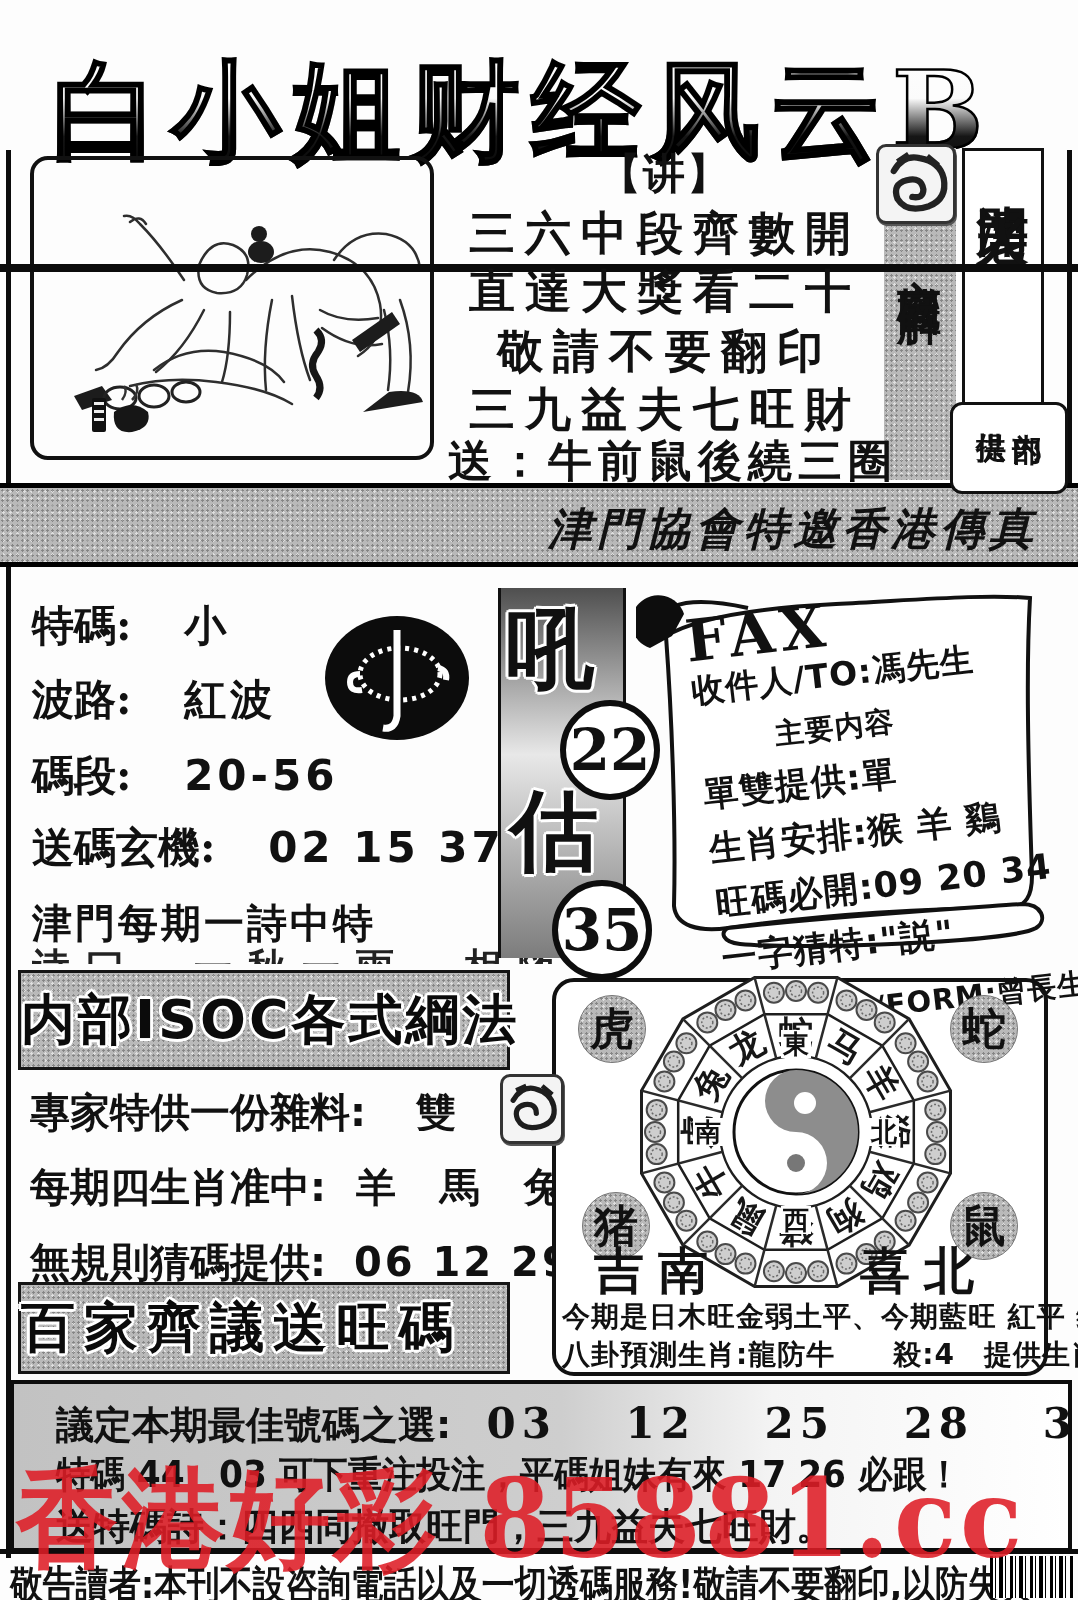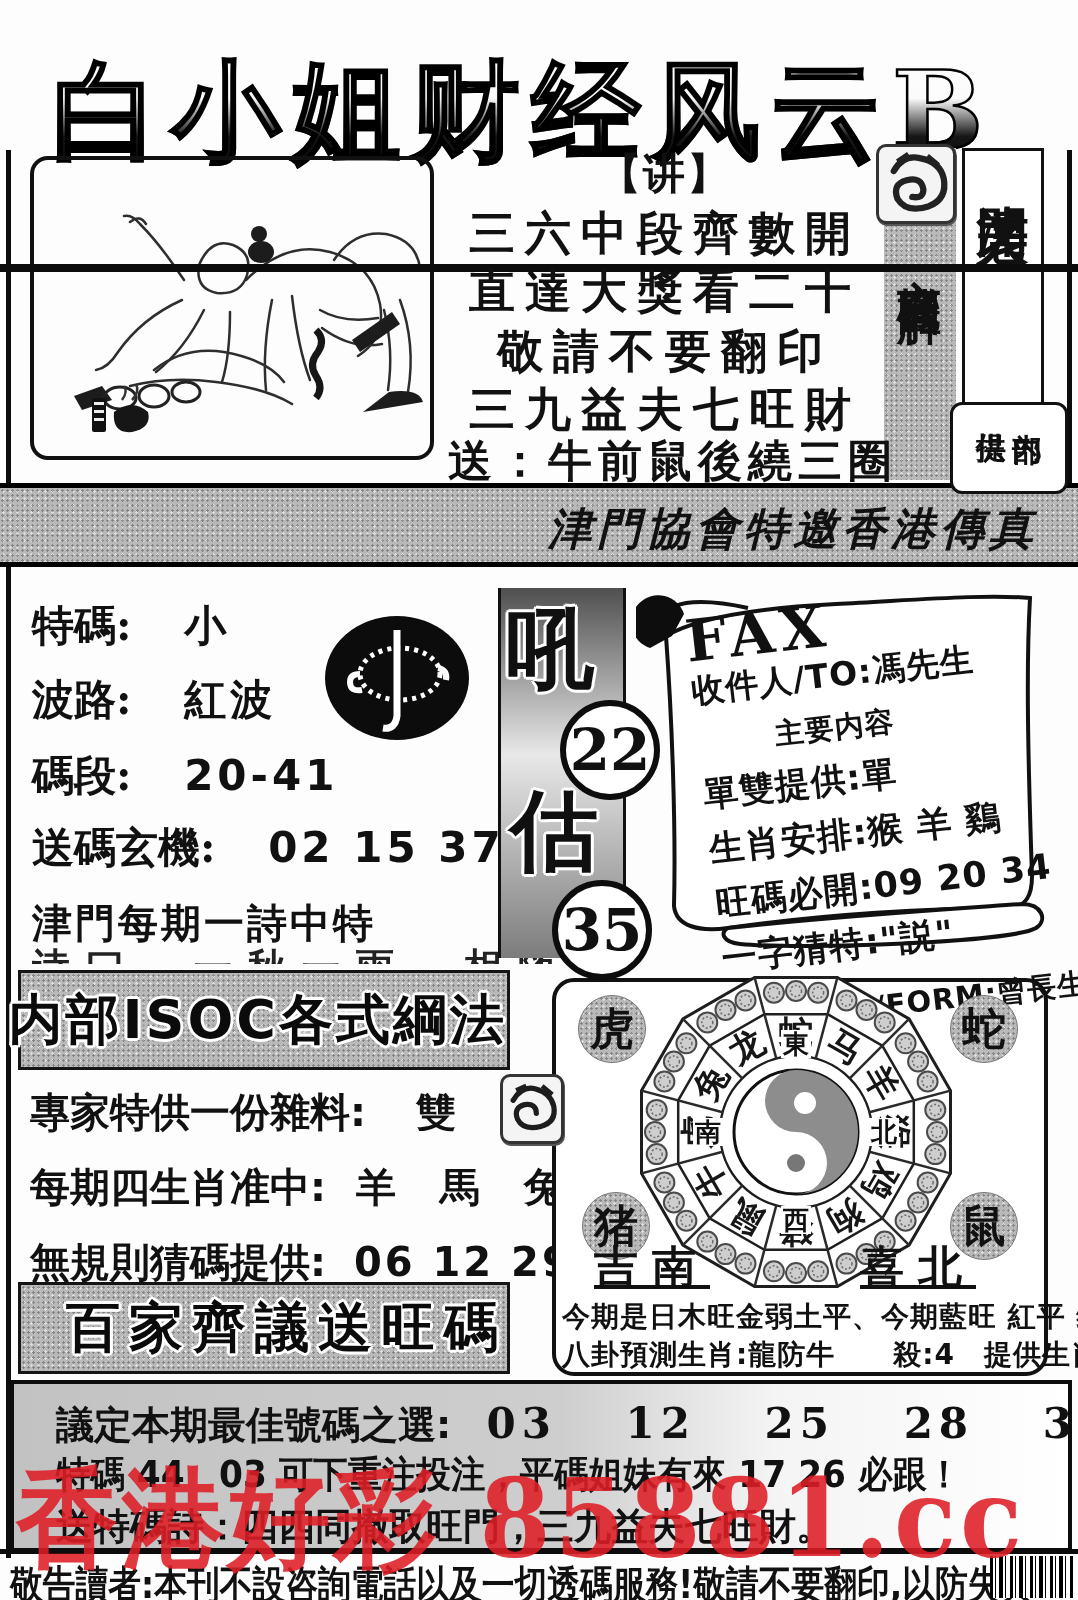--- a/index.html
+++ b/index.html
@@ -27,26 +27,26 @@
   .seal svg{width:100%;height:100%;}
   .banner-text{font-family:"DejaVu Serif",serif;font-style:italic;font-weight:700;
                font-size:44px;white-space:nowrap;letter-spacing:5px;}
   .tip-row{font-family:"DejaVu Serif",serif;font-weight:700;font-size:42px;white-space:nowrap;}
   .tip-val{margin-left:38px;letter-spacing:4px;}
   .big-shout{font-family:"DejaVu Serif",serif;font-weight:900;font-size:88px;color:#101010;}
   .numcircle{border:6px solid #0d0d0d;border-radius:50%;width:88px;height:88px;background:#fff;
              display:flex;align-items:center;justify-content:center;
              font-family:"DejaVu Serif",serif;font-weight:900;font-size:58px;}
   .fax-line{font-weight:800;font-size:33px;white-space:nowrap;letter-spacing:1px;}
-  .hdr-band{border:3px solid #151515;display:flex;align-items:center;justify-content:flex-end;}
+  .hdr-band{border:3px solid #151515;display:flex;align-items:center;justify-content:flex-start;}
   .hdr-text{font-weight:900;font-size:54px;letter-spacing:3px;white-space:nowrap;color:#0b0b0b;}
   .isoc-row{font-weight:800;font-size:40px;white-space:nowrap;}
   .corner-circle{border-radius:50%;width:66px;height:66px;display:flex;align-items:center;justify-content:center;
                  font-family:"DejaVu Serif",serif;font-weight:900;font-size:44px;border:1px solid #777;}
-  .luck{font-weight:900;font-size:44px;letter-spacing:14px;white-space:nowrap;text-decoration:underline;}
+  .luck{font-weight:900;font-size:50px;letter-spacing:14px;white-space:nowrap;}
   .wheel-note{font-weight:800;font-size:28px;white-space:nowrap;letter-spacing:1px;}
   .final-row{font-weight:800;font-size:38px;white-space:nowrap;}
   .watermark{font-family:"DejaVu Serif",serif;font-weight:900;font-size:102px;letter-spacing:4px;
              color:rgba(222,28,38,.88);white-space:nowrap;transform:scaleY(1.06);transform-origin:left top;}
   .disclaimer{font-weight:900;font-size:39px;white-space:nowrap;transform:scaleX(.84);transform-origin:left center;}
   .barcode{background:repeating-linear-gradient(90deg,#000 0 3px,#fff 3px 5px,#000 5px 6px,#fff 6px 9px,
             #000 9px 13px,#fff 13px 15px,#000 15px 16px,#fff 16px 20px);}
   .spoke{stroke:#2a2a2a;stroke-width:2.5;}
   .coin{fill:#cecece;stroke:#4a4a4a;stroke-width:2;}
   .coin-in{fill:none;stroke:#6a6a6a;stroke-width:1.5;stroke-dasharray:2 2;}
@@ -138,21 +138,21 @@
   <div class="abs tip-row" style="left:32px;top:672px">
     <span>波路:</span>
     <span class="tip-val">紅波</span>
   </div>
   <div class="abs tip-row" style="left:32px;top:598px">
     <span>特碼:</span>
     <span class="tip-val">小</span>
   </div>
   <div class="abs tip-row" style="left:32px;top:748px">
     <span>碼段:</span>
-    <span class="tip-val" style="font-family:'DejaVu Sans',sans-serif">20-41</span>
+    <span class="tip-val" style="font-family:'DejaVu Sans',sans-serif">20-56</span>
   </div>
   <div class="abs tip-row" style="left:32px;top:820px">
     <span>送碼玄機:</span>
     <span class="tip-val" style="font-family:'DejaVu Sans',sans-serif">02 15 37</span>
   </div>
   <div class="abs tip-row" style="left:32px;top:896px;font-size:40px;letter-spacing:3px">津門每期一詩中特</div>
   <div class="abs tip-row" style="left:32px;top:942px;font-size:38px;height:22px;overflow:hidden;letter-spacing:16px;color:#222">诗曰　一秋一雨　相随</div>
 
   <div class="abs" style="left:322px;top:612px;z-index:3">
     <svg width="150" height="132" viewBox="0 0 150 132">

